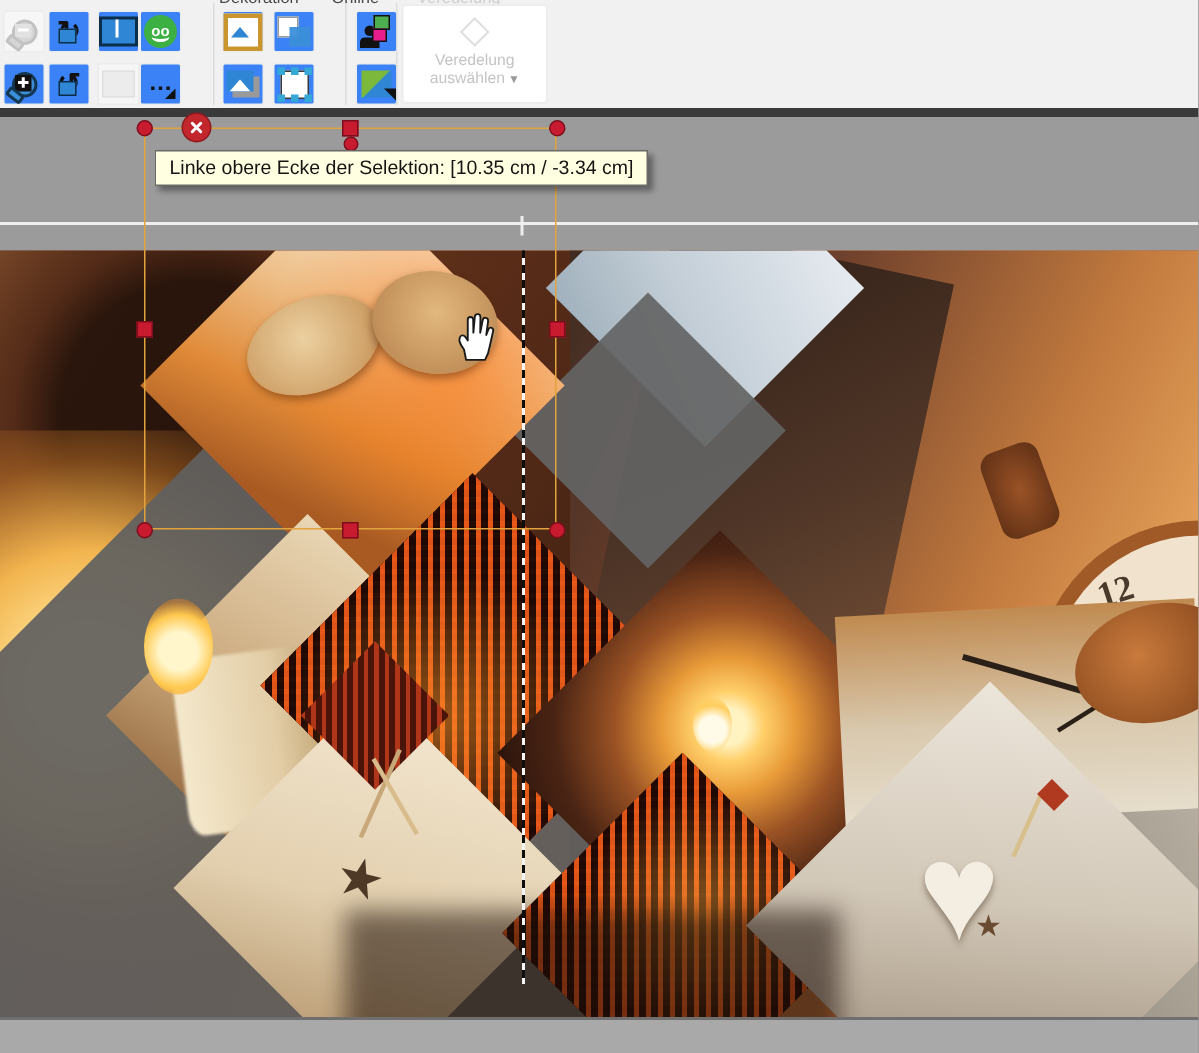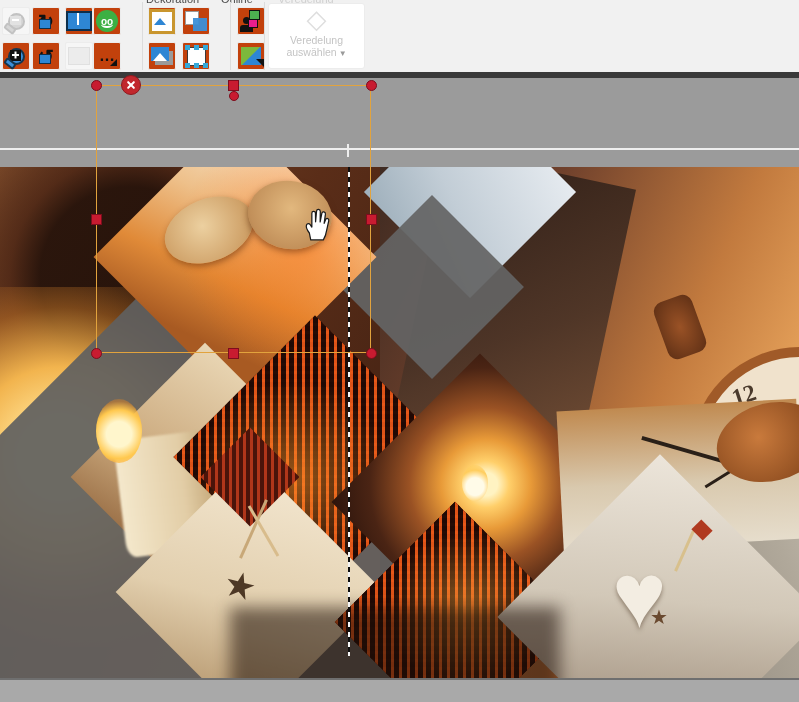--- a/index.html
+++ b/index.html
@@ -4,21 +4,21 @@
 <style>
   html,body{margin:0;padding:0;background:#9b9b9b;}
   .app{position:relative;width:799px;height:702px;overflow:hidden;
        font-family:"Liberation Sans",sans-serif;background:#9b9b9b;}
 
   
   .toolbar{position:absolute;left:0;top:0;width:799px;height:72px;background:#f1f1f1;overflow:hidden;}
   .grouplabel{position:absolute;top:-7px;font-size:11px;color:#4a4a4a;white-space:nowrap;}
   .grouplabel.dim{color:#cfcfcf;}
   .tdiv{position:absolute;top:2px;width:1px;height:68px;background:#dcdcdc;}
-  .tbtn{position:absolute;width:28px;height:28px;background:#c2410c;border:1px solid #ececec;border-radius:2px;
+  .tbtn{position:absolute;width:28px;height:28px;background:#3b82f6;border:1px solid #ececec;border-radius:2px;
         box-sizing:border-box;display:flex;align-items:center;justify-content:center;}
   .tbtn.disabled{background:#f6f6f6;}
   .r1{top:7px}.r2{top:42px}
 
   
   .glyph{font-size:19px;font-weight:bold;color:#111;line-height:1;}
   .mag{position:relative;width:13px;height:13px;border-radius:50%;}
   .mag.blue{background:#3b8fd8;border:2px solid #14364f;}
   .mag.gray{background:#d6d6d6;border:2px solid #c2c2c2;}
   .mag::after{content:"";position:absolute;left:-6px;bottom:-4px;width:8px;height:3px;background:inherit;
@@ -308,20 +308,21 @@
   <div class="hci" style="left:90.5px;top:347.5px"></div>
   <div class="hci" style="left:365.5px;top:347.5px"></div>
 
   <div class="hci" style="left:228.5px;top:91px;width:10px;height:10px"></div>
 
   <div class="delbtn">
     <i class="a"></i>
       <i class="b"></i>
   </div>
 
+  <div class="tooltip">Linke obere Ecke der Selektion: [10.35 cm / -3.34 cm]</div>
 
   <div class="cursor">
     <svg width="28" height="36" viewBox="0 0 20 26">
       <path d="M6.2 24.5 L5.2 19.5 C3.4 17.2 2.6 15 3.2 13.6 C3.7 12.5 5 12.4 5.8 13.4 L7 15.2 L7 5.2 C7 3.4 9.6 3.4 9.6 5.2 L9.7 11.4 L10.4 3.7 C10.6 1.9 13.1 2.1 13.1 3.9 L13 11.5 L14.2 5.3 C14.6 3.6 17 4.1 16.8 5.9 L15.9 12.5 L16.9 9.9 C17.6 8.3 19.6 9 19.2 10.7 L17.6 17.9 C17.2 20.5 16.4 22.6 15.3 24.5 Z" fill="#ffffff" stroke="#1a1a1a" stroke-width="0.9" stroke-linejoin="round"></path>
     </svg>
   </div>
 
 </div>
 
 </body></html>

